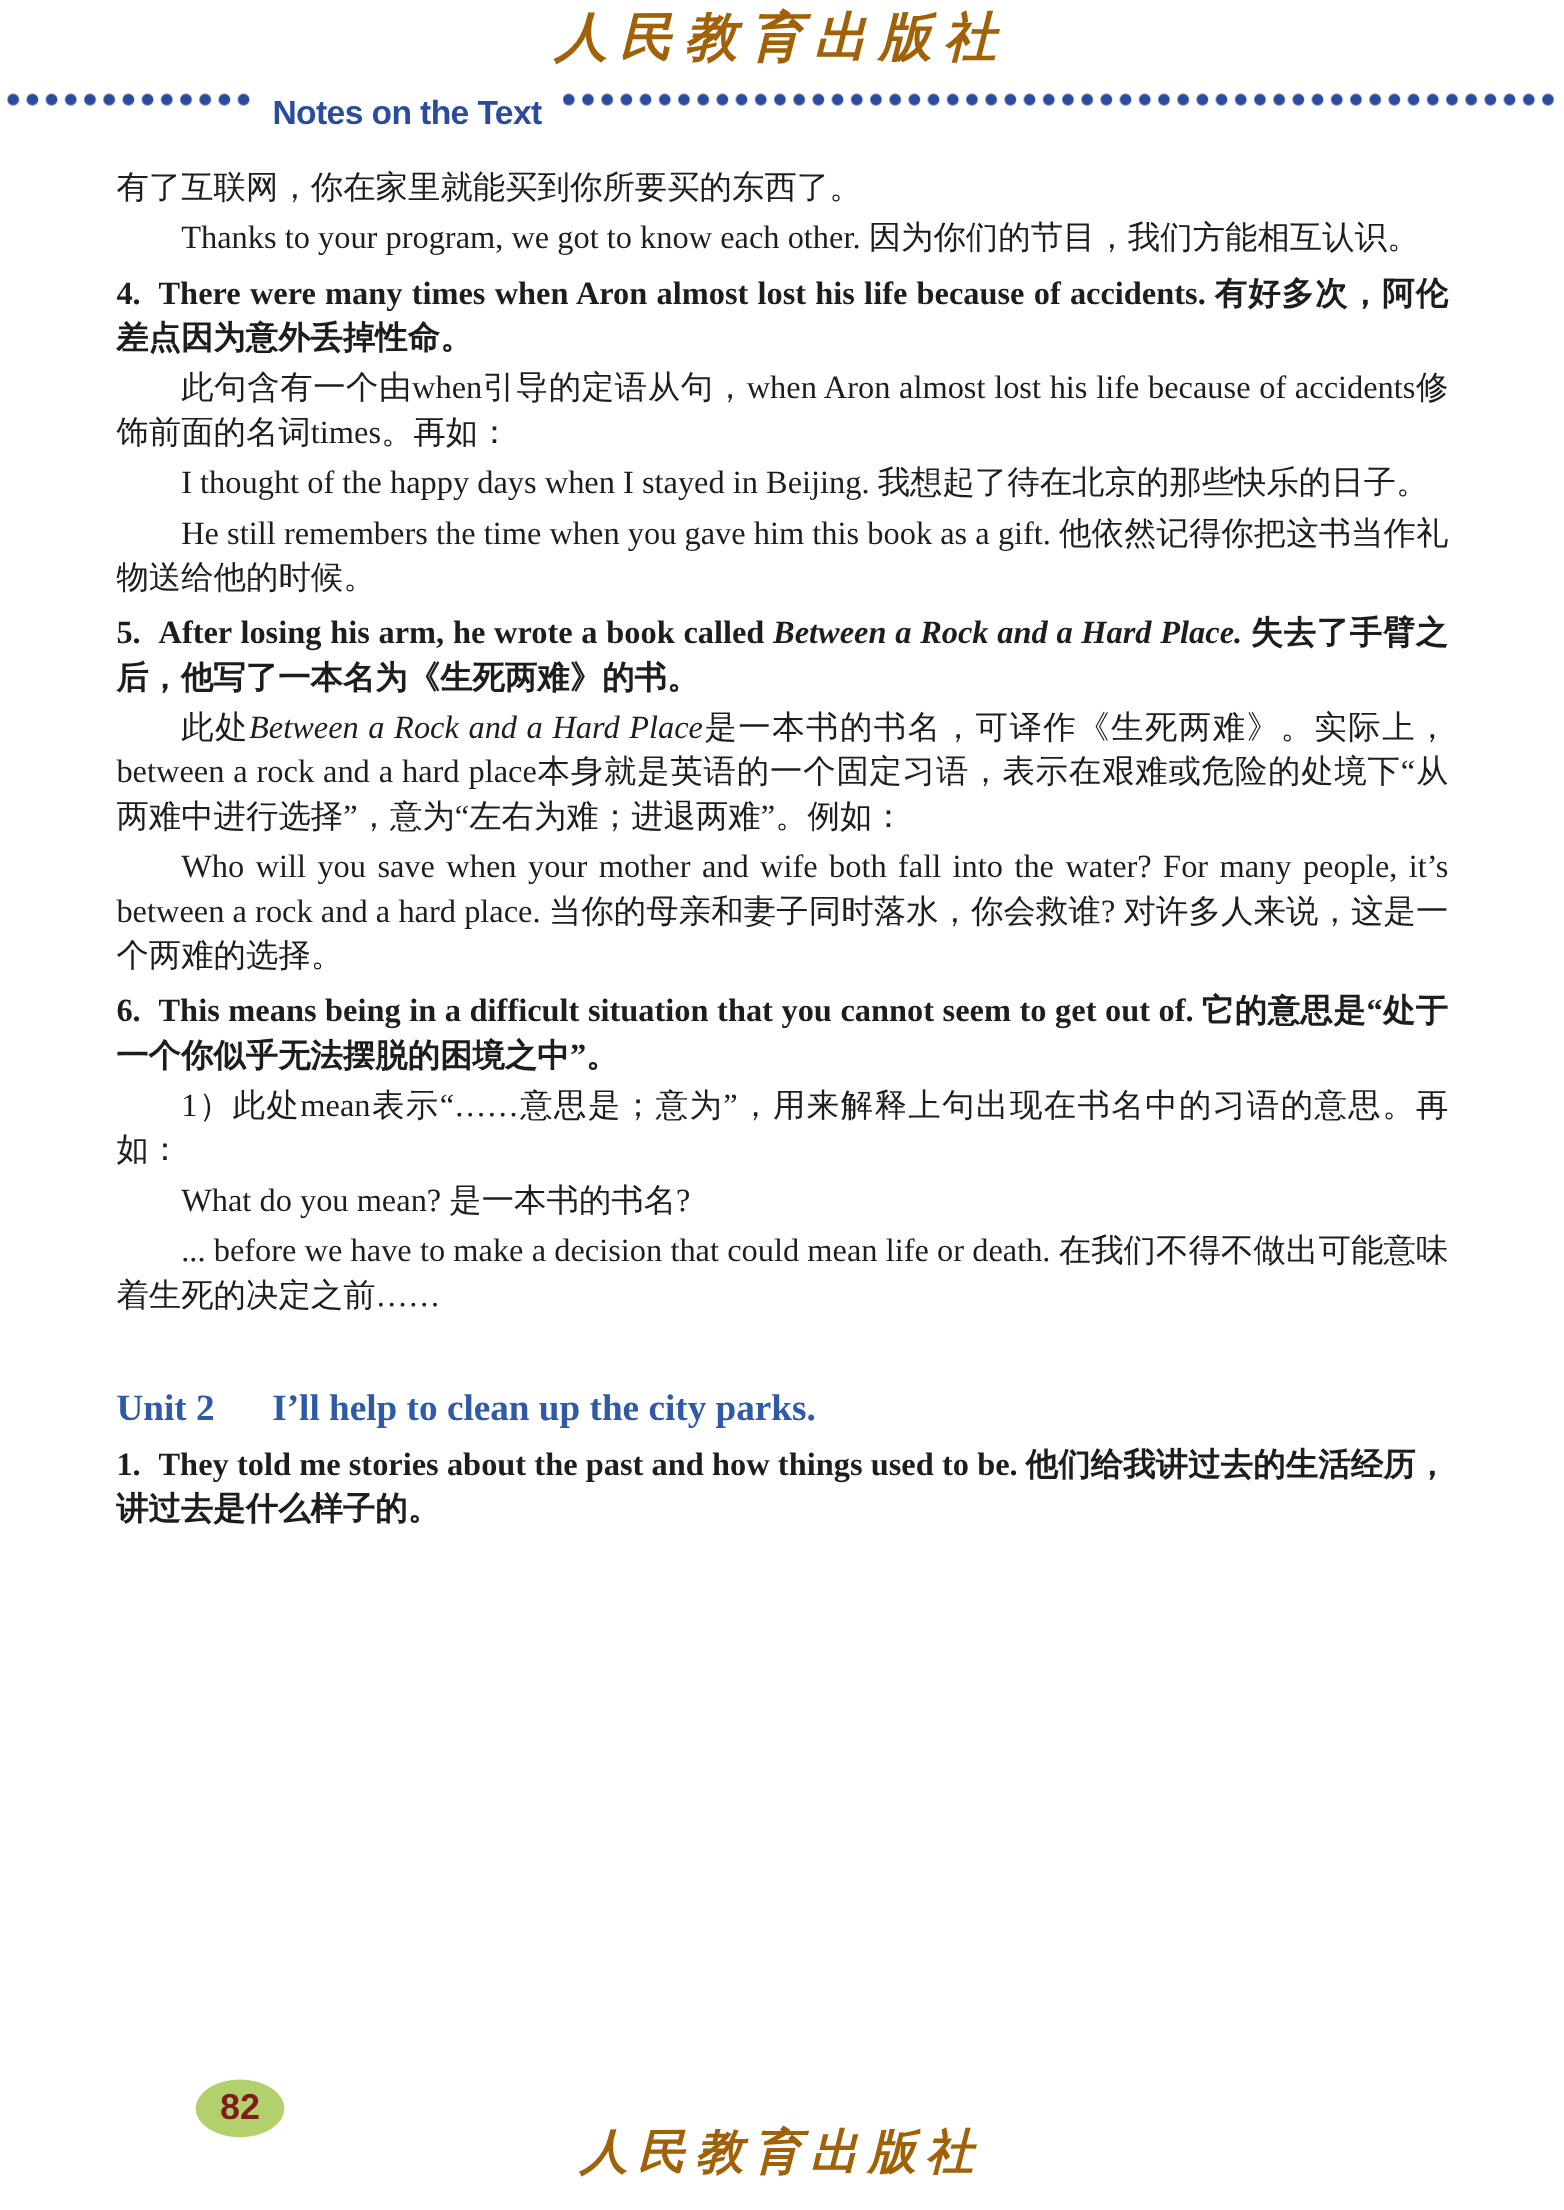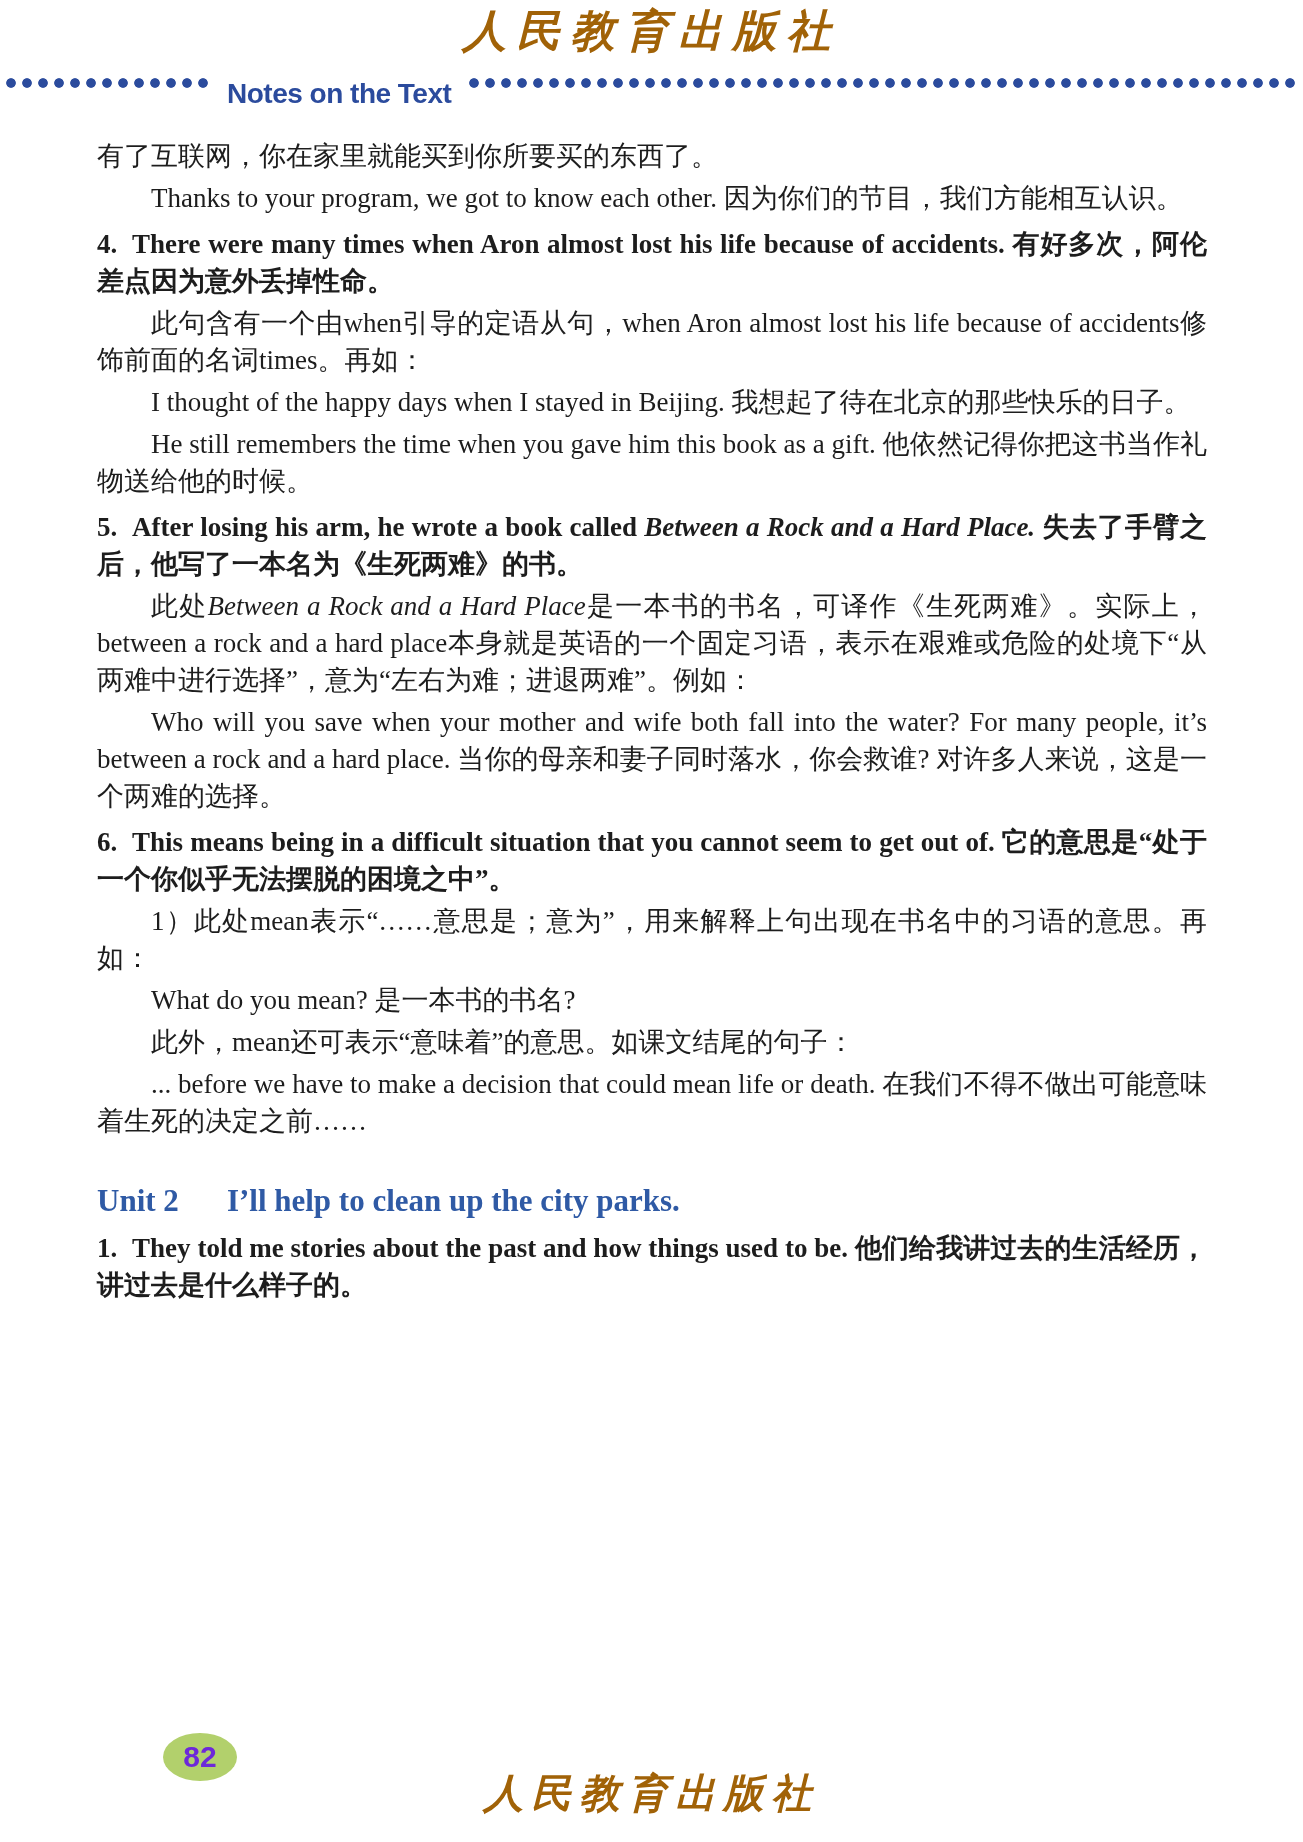--- a/index.html
+++ b/index.html
@@ -38,28 +38,28 @@
     font-size:27px;line-height:37px;text-align:justify;
   }
   p.blk{margin:5px 0;}
   p.cont{text-indent:0;}
   p.indent{text-indent:2em;}
   p.item{margin:9px 0 5px;}
   .b{font-weight:bold;}
   .i{font-style:italic;}
   .bi{font-weight:bold;font-style:italic;}
   .num{font-weight:bold;margin-right:0.55em;}
-  p.unit{margin-top:42px;margin-bottom:8px;text-align:left;}
+  p.unit{margin-top:56px;margin-bottom:8px;text-align:left;}
   .unit-num{color:#2f5aa5;font-weight:bold;font-size:31px;margin-right:1.55em;}
   .unit-title{color:#2f5aa5;font-weight:bold;font-size:31px;}
   
   .page-badge{
     position:absolute;left:163px;top:1733px;width:74px;height:48px;
     background:#b2d06c;border-radius:50%;
-    color:#6d28d9;font-family:"Liberation Sans","DejaVu Sans",sans-serif;
+    color:#7f1d1d;font-family:"Liberation Sans","DejaVu Sans",sans-serif;
     font-weight:bold;font-size:30px;
     display:flex;align-items:center;justify-content:center;
   }
   .footer-logo{
     position:absolute;top:1768px;left:0;width:100%;text-align:center;
   }
   .footer-logo .logo-text{font-size:40px;line-height:52px;letter-spacing:8px;}
 </style>
 </head>
 <body>
@@ -80,21 +80,20 @@
     <p class="blk item"><span class="num">4.</span><span class="b">There were many times when Aron almost lost his life because of accidents. </span><span class="b">有好多次，阿伦差点因为意外丢掉性命。</span></p>
     <p class="blk indent"><span>此句含有一个由when引导的定语从句，when Aron almost lost his life because of accidents修饰前面的名词times。再如：</span></p>
     <p class="blk indent"><span>I thought of the happy days when I stayed in Beijing. 我想起了待在北京的那些快乐的日子。</span></p>
     <p class="blk indent"><span>He still remembers the time when you gave him this book as a gift. 他依然记得你把这书当作礼物送给他的时候。</span></p>
     <p class="blk item"><span class="num">5.</span><span class="b">After losing his arm, he wrote a book called </span><span class="bi">Between a Rock and a Hard Place.</span><span class="b"> 失去了手臂之后，他写了一本名为《生死两难》的书。</span></p>
     <p class="blk indent"><span>此处</span><span class="i">Between a Rock and a Hard Place</span><span>是一本书的书名，可译作《生死两难》。实际上，between a rock and a hard place本身就是英语的一个固定习语，表示在艰难或危险的处境下“从两难中进行选择”，意为“左右为难；进退两难”。例如：</span></p>
     <p class="blk indent"><span>Who will you save when your mother and wife both fall into the water? For many people, it’s between a rock and a hard place. 当你的母亲和妻子同时落水，你会救谁? 对许多人来说，这是一个两难的选择。</span></p>
     <p class="blk item"><span class="num">6.</span><span class="b">This means being in a difficult situation that you cannot seem to get out of. </span><span class="b">它的意思是“处于一个你似乎无法摆脱的困境之中”。</span></p>
     <p class="blk indent"><span>1）此处mean表示“……意思是；意为”，用来解释上句出现在书名中的习语的意思。再如：</span></p>
     <p class="blk indent"><span>What do you mean? 是一本书的书名?</span></p>
-    <p class="blk indent"><span>此外，mean还可表示“意味着”的意思。如课文结尾的句子：</span></p>
     <p class="blk indent"><span>... before we have to make a decision that could mean life or death. 在我们不得不做出可能意味着生死的决定之前……</span></p>
     <p class="blk unit"><span class="unit-num">Unit 2</span><span class="unit-title">I’ll help to clean up the city parks.</span></p>
     <p class="blk item"><span class="num">1.</span><span class="b">They told me stories about the past and how things used to be. </span><span class="b">他们给我讲过去的生活经历，讲过去是什么样子的。</span></p>
   </div>
 
 <div class="page-badge">
   <span>82</span>
 </div>
 
 <div class="footer-logo">

